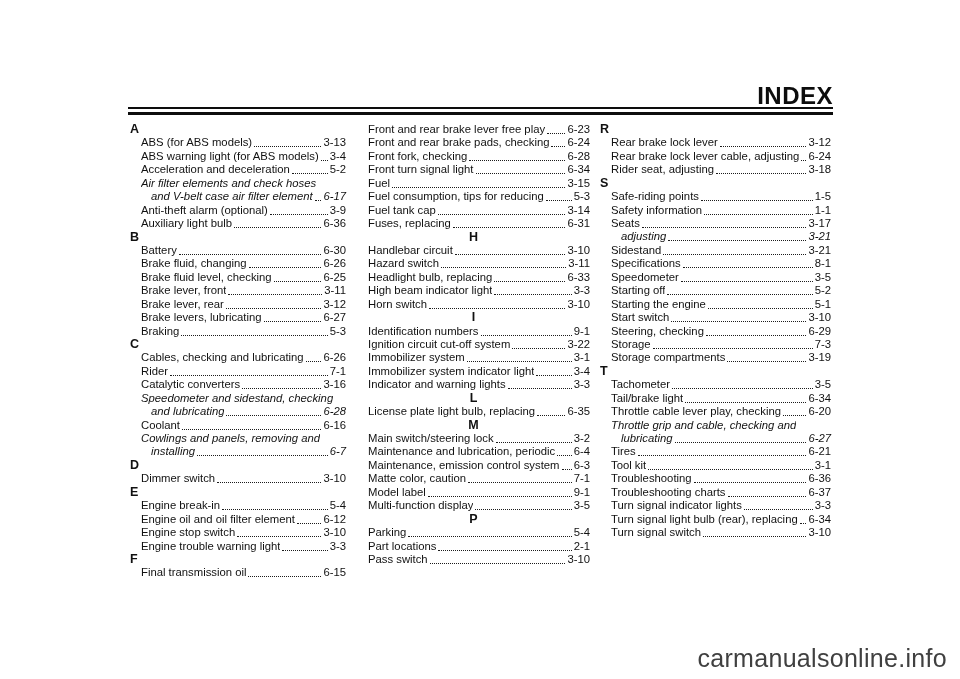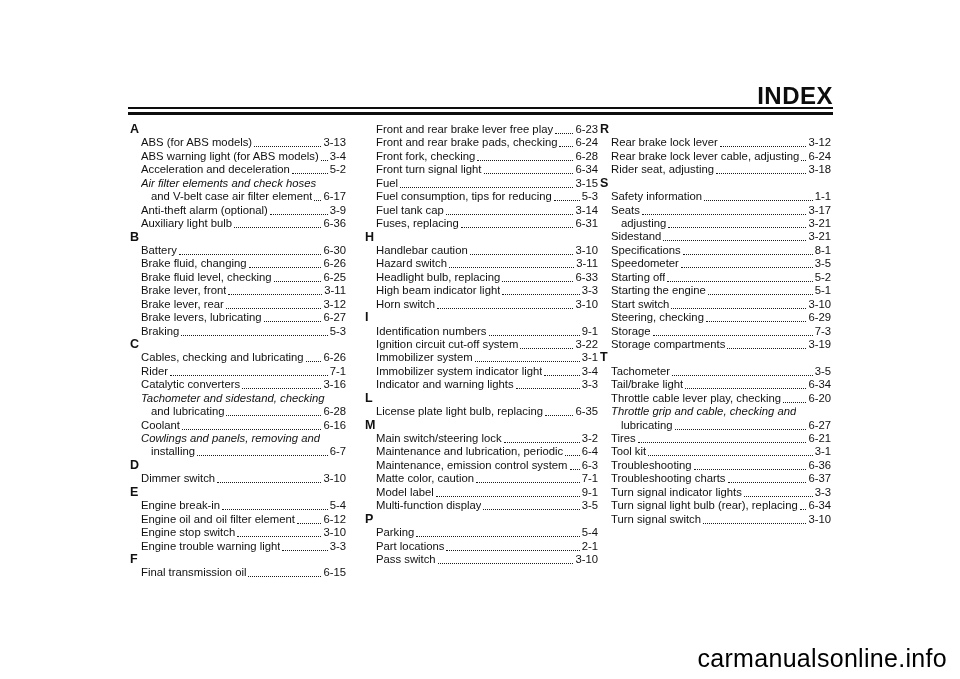--- a/index.html
+++ b/index.html
@@ -24,38 +24,38 @@
     left:128px;top:107px;
     width:705px;height:3px;
     border-top:2px solid #0d0d0d;
     border-bottom:3px solid #0d0d0d;
   }
   .col{
     position:absolute;
     top:123px;
   }
   .col1{left:129px;width:217px;}
-  .col2{left:364px;width:234px;}
+  .col2{left:356px;width:234px;text-align:center;}
   .col3{left:599px;width:232px;}
   .row{
     height:13.45px;
     line-height:13.45px;
     font-size:11.3px;
     display:flex;
     align-items:flex-end;
   }
   .row.letter{
     font-size:12.5px;
     font-weight:bold;
     padding-left:1px;
     display:block;
   }
   .row.entry{padding-left:12px;}
   .row.wrap{padding-left:12px;font-style:italic;}
-  .row.cont{padding-left:22px;}
+  .row.cont{padding-left:22px;font-style:italic;}
   .label{
     white-space:nowrap;
     overflow:hidden;
   }
   .dots{
     flex:1 1 auto;
     min-width:5px;
     border-bottom:1.4px dotted #1c1c1c;
     margin:0 2px 2.5px 2px;
   }
@@ -157,21 +157,21 @@
         <span class="label">Rider</span>
         <span class="dots"></span>
         <span class="pagenum">7-1</span>
       </div>
       <div class="row entry">
         <span class="label">Catalytic converters</span>
         <span class="dots"></span>
         <span class="pagenum">3-16</span>
       </div>
       <div class="row wrap">
-        <span class="label">Tachometer and sidestand, checking</span>
+        <span class="label">Speedometer and sidestand, checking</span>
       </div>
       <div class="row cont">
         <span class="label">and lubricating</span>
         <span class="dots"></span>
         <span class="pagenum">6-28</span>
       </div>
       <div class="row entry">
         <span class="label">Coolant</span>
         <span class="dots"></span>
         <span class="pagenum">6-16</span>
@@ -254,21 +254,21 @@
         <span class="dots"></span>
         <span class="pagenum">3-14</span>
       </div>
       <div class="row entry">
         <span class="label">Fuses, replacing</span>
         <span class="dots"></span>
         <span class="pagenum">6-31</span>
       </div>
       <div class="row letter">H</div>
       <div class="row entry">
-        <span class="label">Handlebar caution</span>
+        <span class="label">Handlebar circuit</span>
         <span class="dots"></span>
         <span class="pagenum">3-10</span>
       </div>
       <div class="row entry">
         <span class="label">Hazard switch</span>
         <span class="dots"></span>
         <span class="pagenum">3-11</span>
       </div>
       <div class="row entry">
         <span class="label">Headlight bulb, replacing</span>
@@ -377,20 +377,25 @@
         <span class="dots"></span>
         <span class="pagenum">6-24</span>
       </div>
       <div class="row entry">
         <span class="label">Rider seat, adjusting</span>
         <span class="dots"></span>
         <span class="pagenum">3-18</span>
       </div>
       <div class="row letter">S</div>
       <div class="row entry">
+        <span class="label">Safe-riding points</span>
+        <span class="dots"></span>
+        <span class="pagenum">1-5</span>
+      </div>
+      <div class="row entry">
         <span class="label">Safety information</span>
         <span class="dots"></span>
         <span class="pagenum">1-1</span>
       </div>
       <div class="row entry">
         <span class="label">Seats</span>
         <span class="dots"></span>
         <span class="pagenum">3-17</span>
       </div>
       <div class="row cont">
@@ -496,14 +501,14 @@
         <span class="label">Turn signal light bulb (rear), replacing</span>
         <span class="dots"></span>
         <span class="pagenum">6-34</span>
       </div>
       <div class="row entry">
         <span class="label">Turn signal switch</span>
         <span class="dots"></span>
         <span class="pagenum">3-10</span>
       </div>
     </div>
-  <div class="watermark" style="color: #000000;">carmanualsonline.info</div>
+  <div class="watermark" style="color: #404040;">carmanualsonline.info</div>
 </div>
 
 </body></html>

